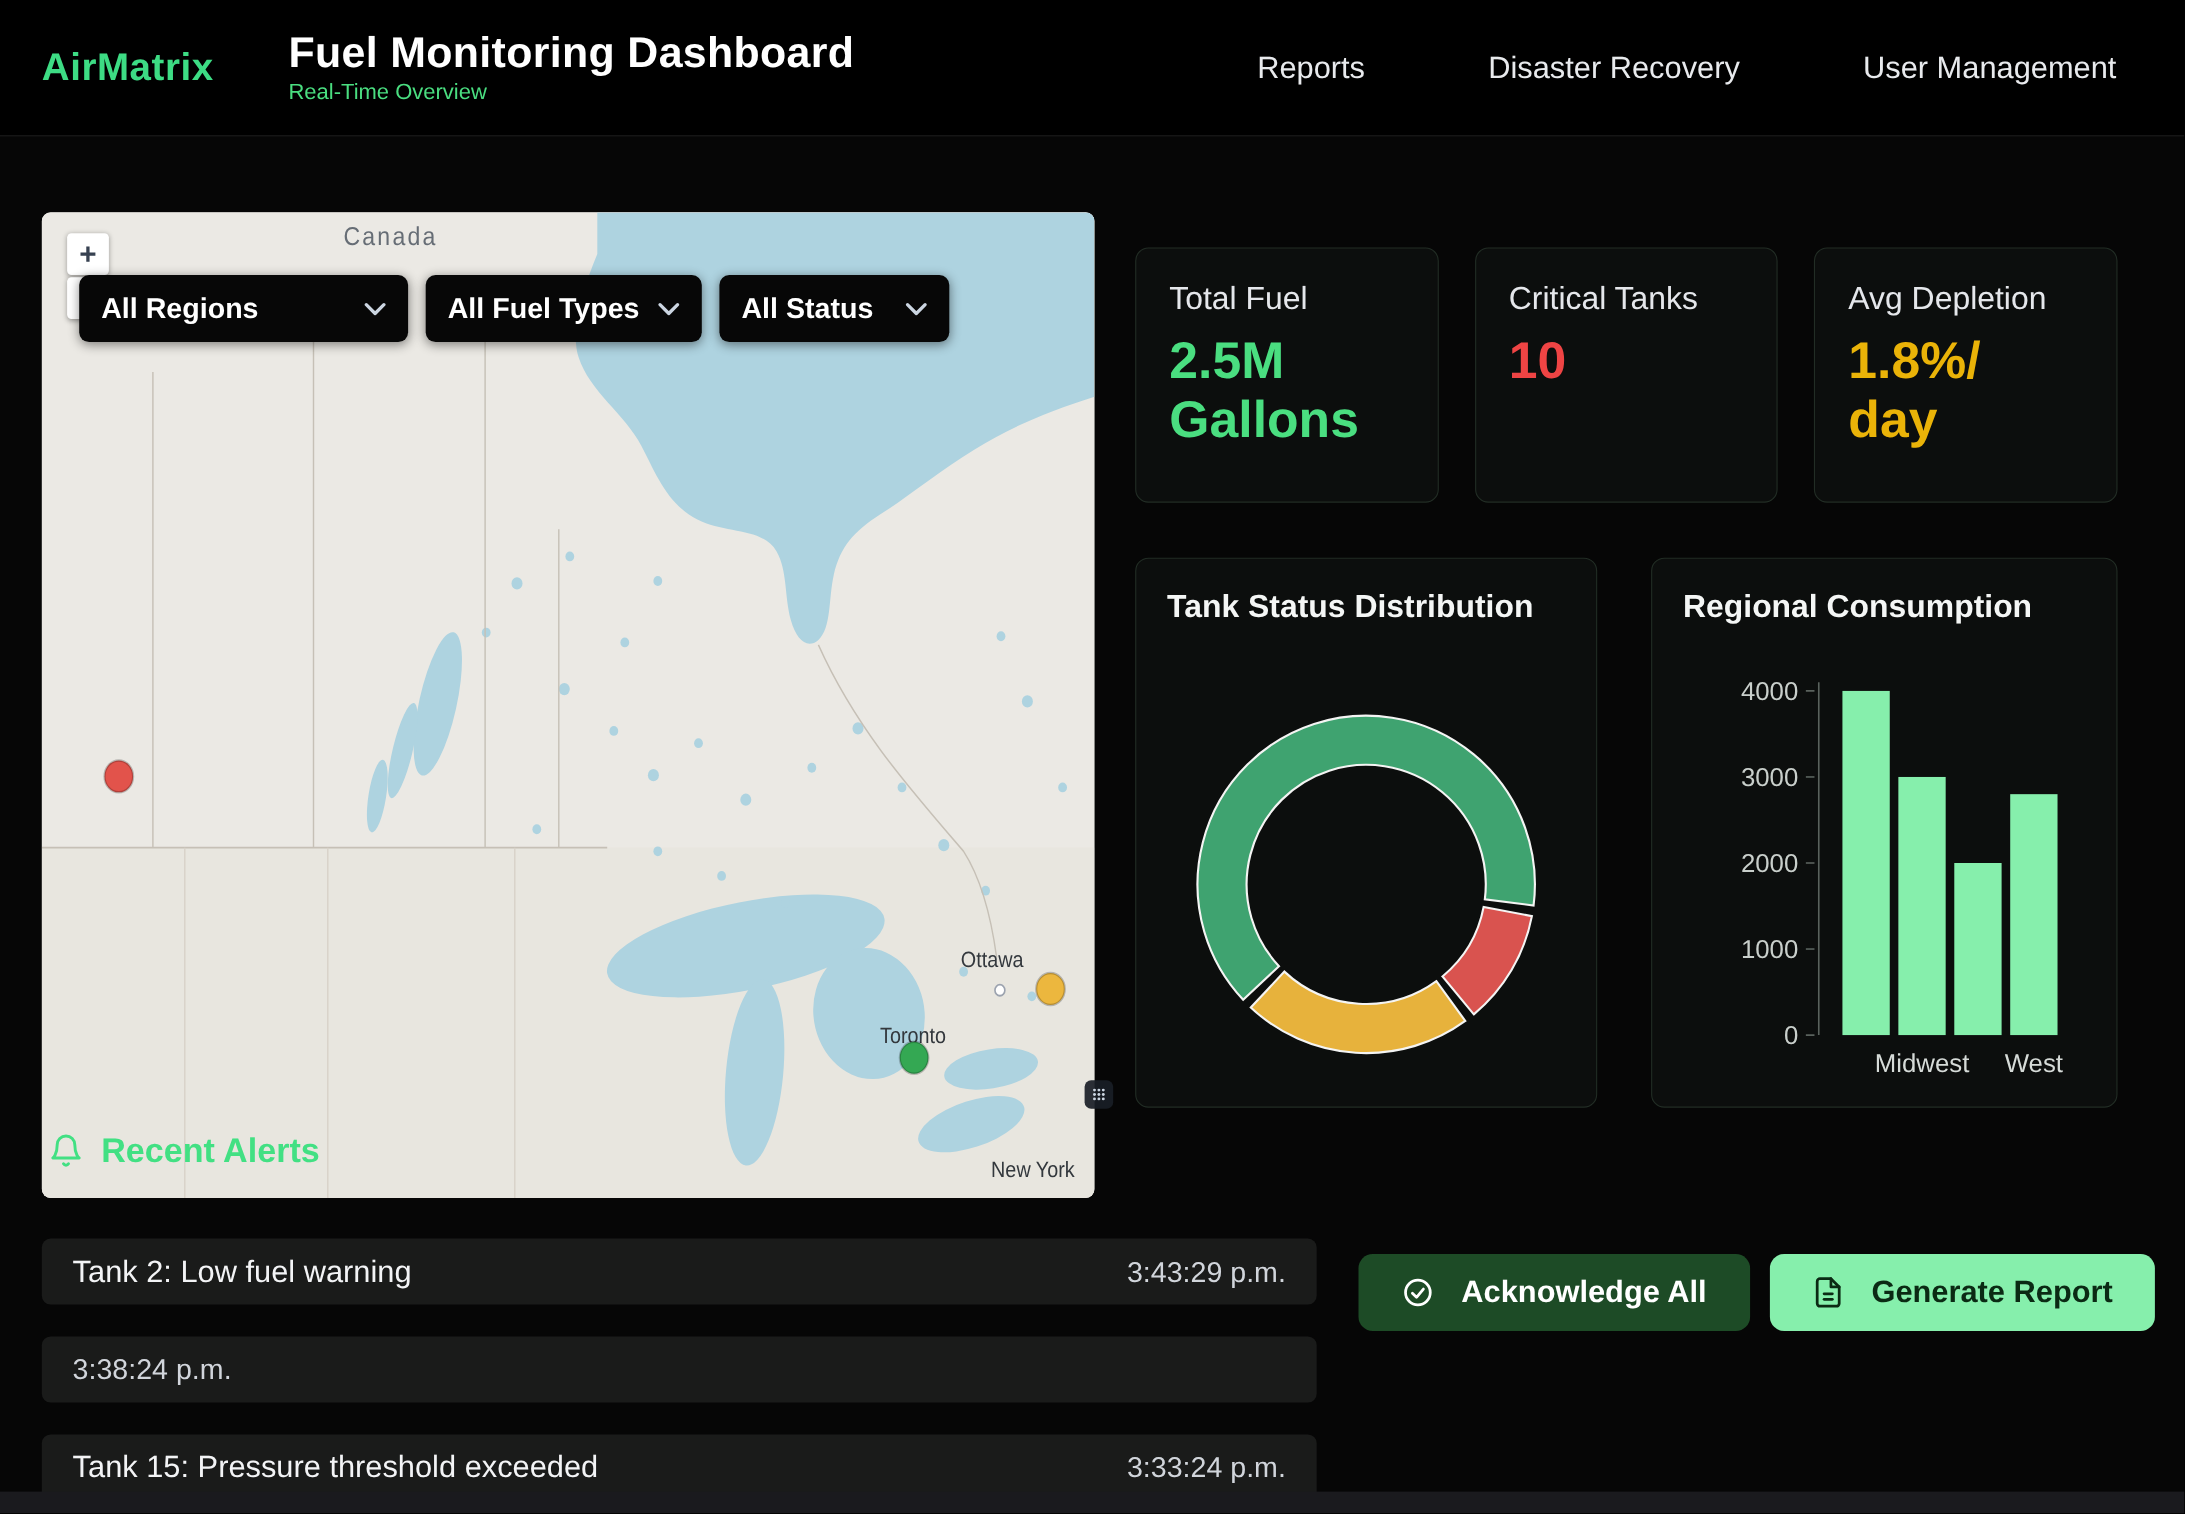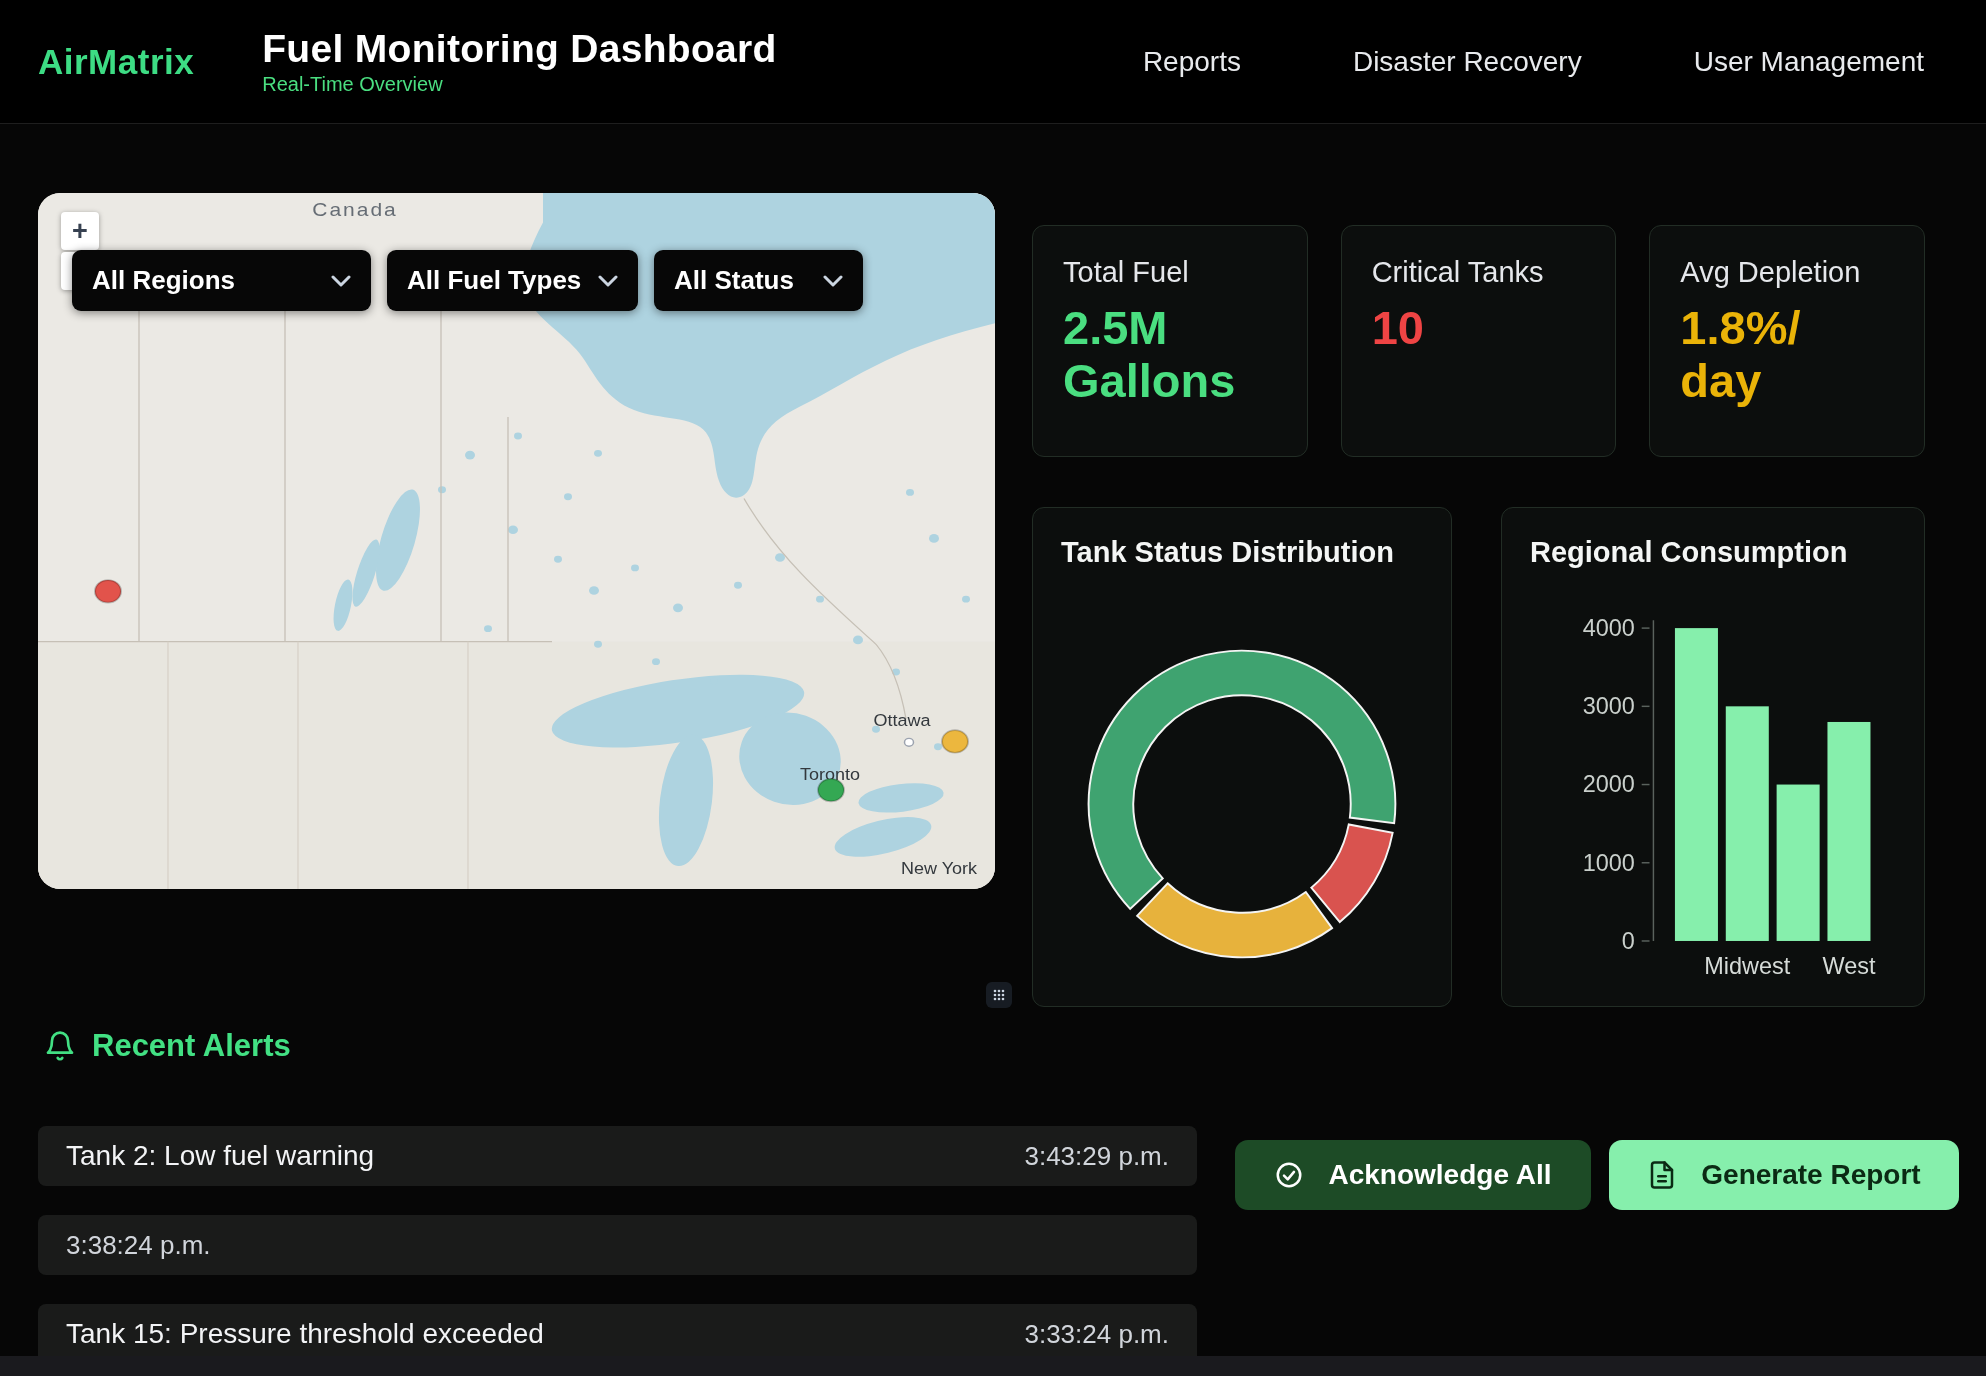--- a/index.html
+++ b/index.html
@@ -17,22 +17,22 @@
   }
   .brand{ margin-left:38px; font-size:35px; font-weight:700; color:#3ddc84; letter-spacing:.5px; cursor:pointer; }
   .title-block{ margin-left:68px; }
   .title-block h1{ margin:0; font-size:39px; font-weight:700; color:#fff; letter-spacing:.3px; }
   .subtitle{ font-size:20px; color:#4ade80; margin-top:2px; font-weight:500; }
   .main-nav{ margin-left:auto; display:flex; gap:112px; padding-right:62px; }
   .main-nav a{ color:#e8eaed; font-size:28px; text-decoration:none; cursor:pointer; white-space:nowrap; }
 
   
   .map-panel{
-    position:absolute; left:38px; top:193px; width:957px; height:696px;
-    border-radius:22px; overflow:hidden; background:#ebe9e4; cursor:grab;
+    position:absolute; left:38px; top:193px; width:957px; height:896px;
+    border-radius:8px; overflow:hidden; background:#ebe9e4; cursor:grab;
   }
   .map-canvas{ position:absolute; left:0; top:0; width:100%; height:100%; display:block; }
   .map-label-country{ font-size:21px; fill:#666d75; letter-spacing:2px; }
   .map-label-city{ font-size:18px; fill:#33383d; font-weight:500; }
 
   .zoom-ctrl{ position:absolute; left:23px; top:19px; z-index:3; }
   .zoom-btn{
     display:block; width:38px; height:38px; background:#fff; border:none; border-radius:4px;
     font-size:27px; font-weight:700; color:#374151; box-shadow:0 1px 5px rgba(0,0,0,.35);
     cursor:pointer; margin-bottom:2px; font-family:inherit; line-height:1;

